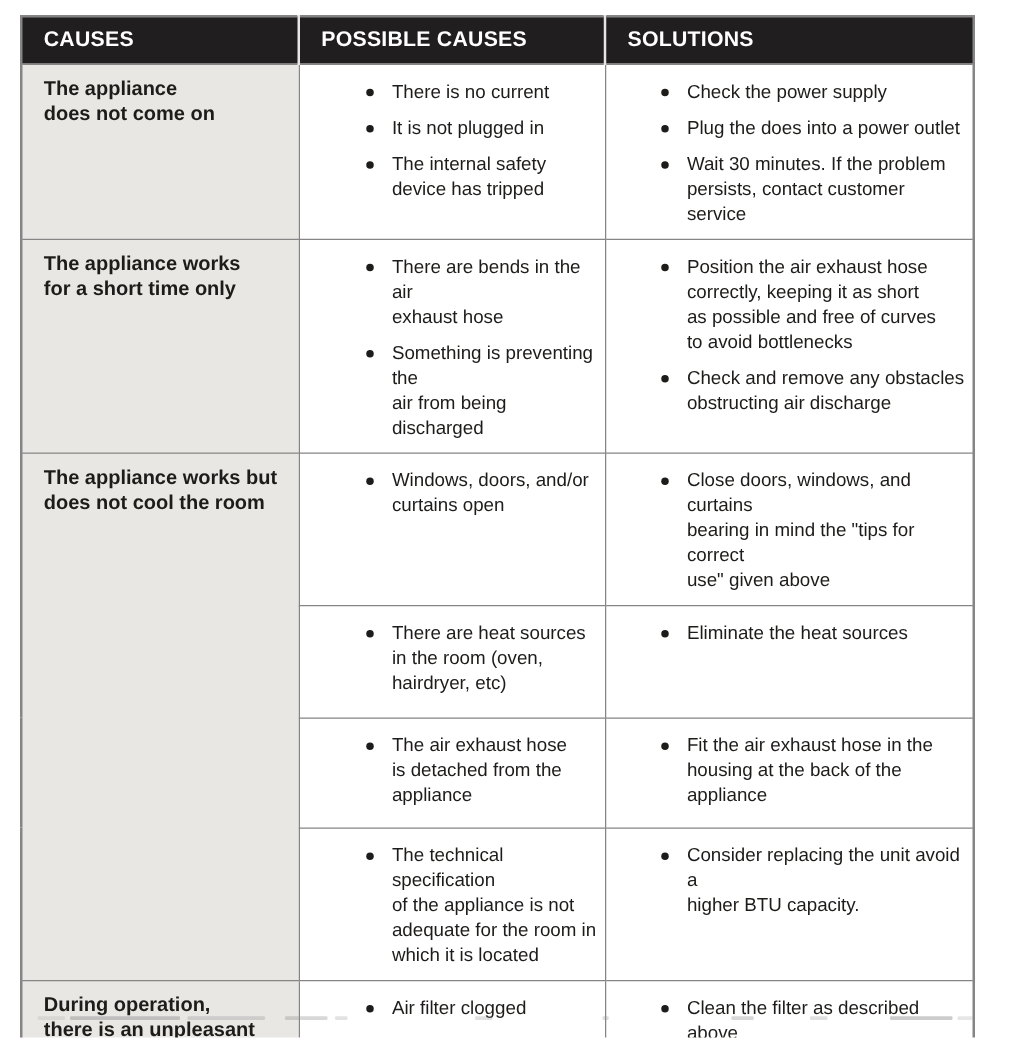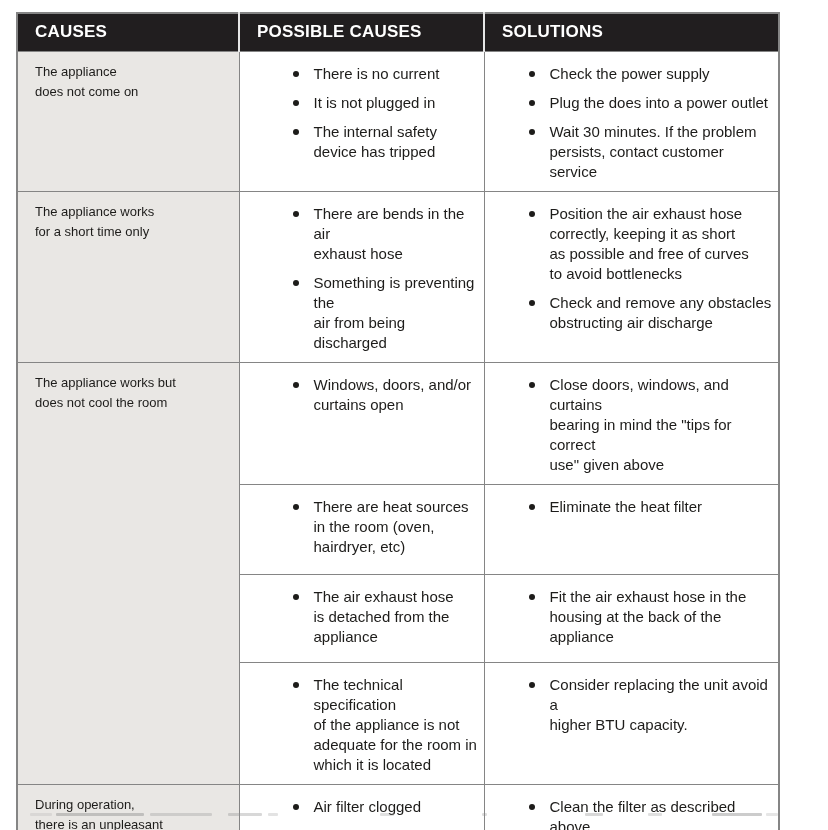--- a/index.html
+++ b/index.html
@@ -41,22 +41,22 @@
     vertical-align:middle;
     border:1px solid var(--border);
   }
   th + th{border-left:2px solid #e6e6e6;}
   td{
     border:1px solid var(--border);
     vertical-align:top;
   }
   td.problem{
     background:var(--problem-bg);
-    font-weight:normal;
-    font-size:13px;
+    font-weight:bold;
+    font-size:16px;
     line-height:20px;
     padding:10px 10px 0 17px;
     white-space:pre-line;
   }
   td.cell{background:#ffffff;padding:12px 4px 0 0;}
   ul.bullets{list-style:none;}
   ul.bullets li{
     position:relative;
     font-size:15px;
     line-height:20px;
@@ -172,21 +172,21 @@
       <tr class="h-s2">
         <td class="cell causes-cell">
           <ul class="bullets">
             <li>There are heat sources
 in the room (oven,
 hairdryer, etc)</li>
           </ul>
         </td>
         <td class="cell solutions-cell">
           <ul class="bullets">
-            <li>Eliminate the heat filter</li>
+            <li>Eliminate the heat sources</li>
           </ul>
         </td>
       </tr>
 
       <tr class="h-s3">
         <td class="cell causes-cell">
           <ul class="bullets">
             <li>The air exhaust hose
 is detached from the
 appliance</li>

